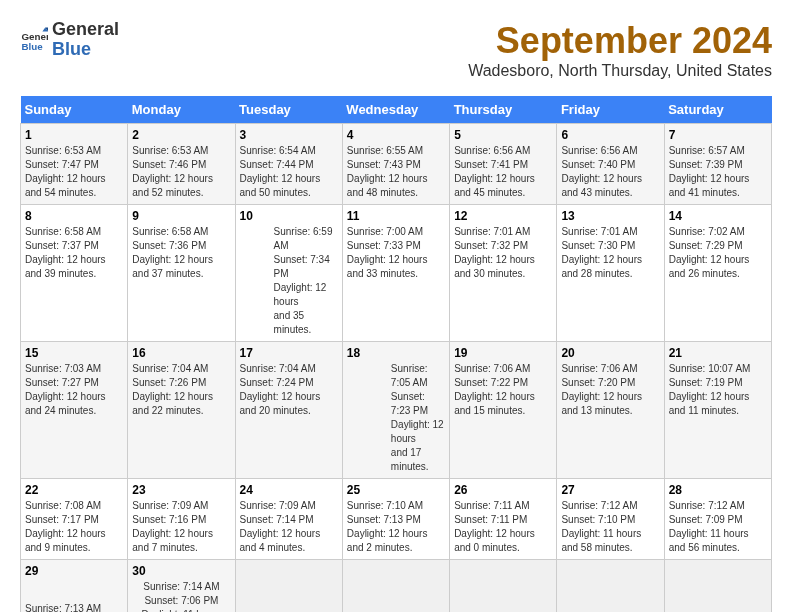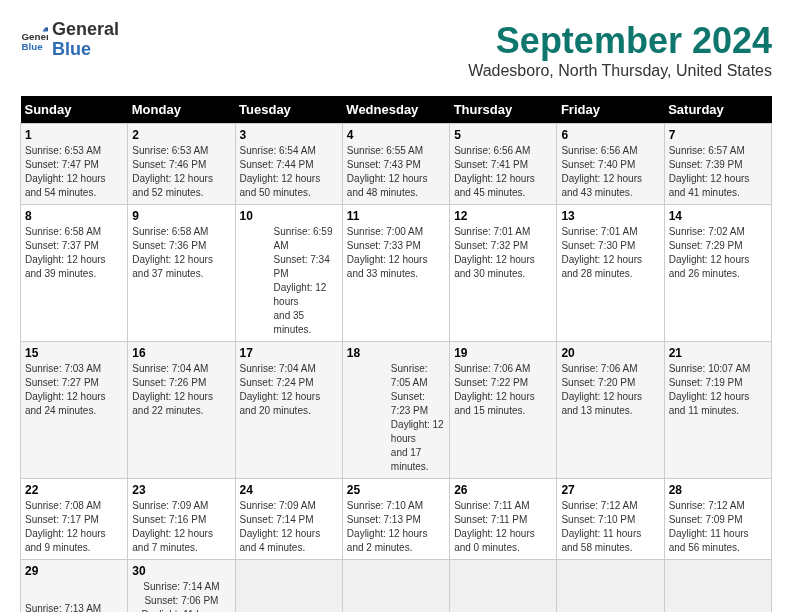--- a/index.html
+++ b/index.html
@@ -33,33 +33,33 @@
     .logo-icon {
       width: 28px;
       height: 28px;
     }
     .title-block {
       text-align: right;
     }
     .calendar-title {
       font-size: 36px;
       font-weight: bold;
-      color: #0f766e;
+      color: #a16207;
     }
     .calendar-subtitle {
       font-size: 16px;
       color: #333;
     }
     table {
       width: 100%;
       border-collapse: collapse;
       font-size: 11px;
     }
     thead tr th {
-      background-color: #000000;
+      background-color: #3b82f6;
       color: #fff;
       padding: 6px 4px;
       text-align: left;
       font-size: 13px;
       font-weight: bold;
     }
     tbody tr td {
       border: 1px solid #ccc;
       vertical-align: top;
       padding: 4px;

